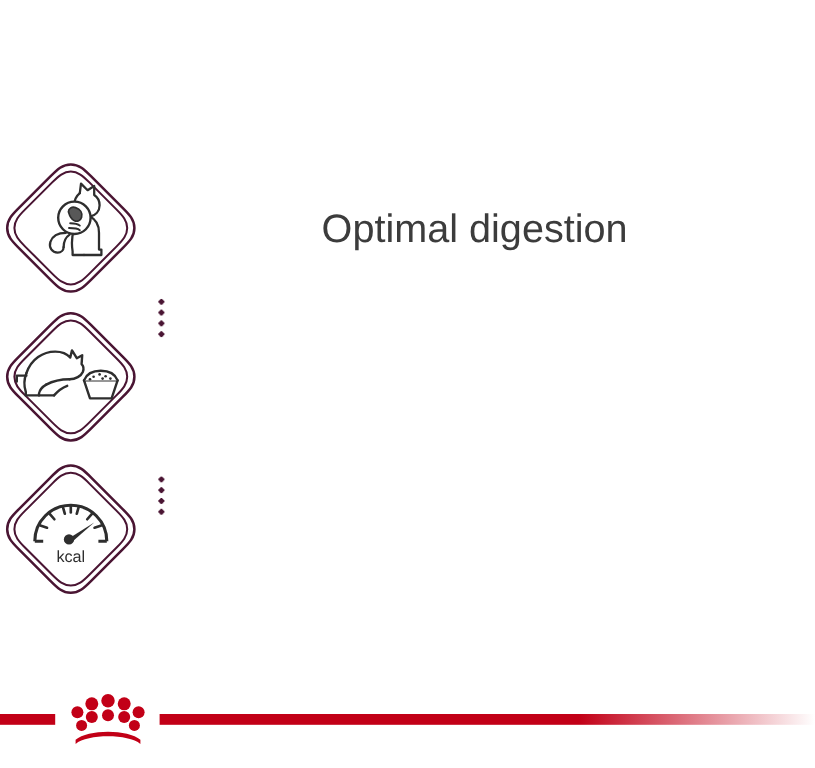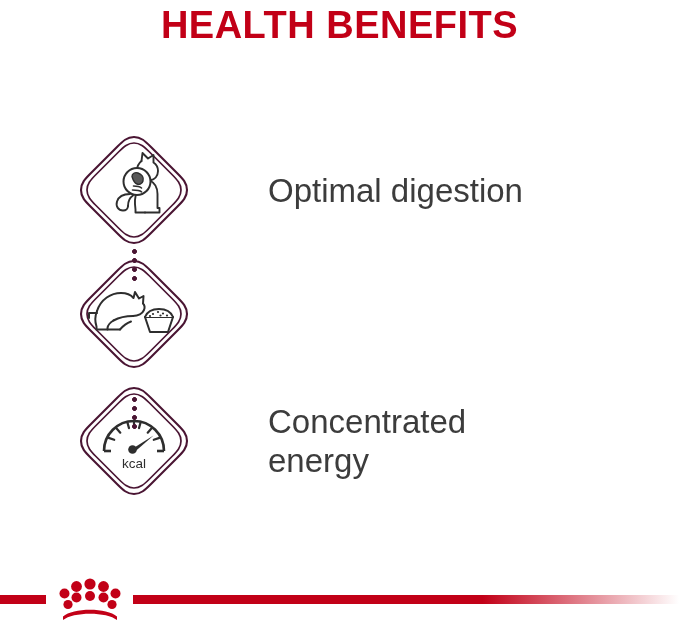--- a/index.html
+++ b/index.html
@@ -53,21 +53,20 @@
     align-items: center;
     height: 124px;
   }
   .benefit-row.tall {
     height: 130px;
   }
 
   .icon-cell {
     width: 268px;
     display: flex;
-    justify-content: center;
     align-items: center;
     flex: 0 0 268px;
   }
   .icon-badge {
     position: relative;
     width: 118px;
     height: 118px;
   }
   .icon-badge svg {
     display: block;
@@ -142,21 +141,20 @@
     height: 48px;
   }
   .crown svg { display: block; }
 </style>
 </head>
 <body>
 
 <div id="page">
 
   <div class="title-block">
-    <span class="title-line">HEALTH BENEFITS</span>
   </div>
 
   <div class="benefits">
 
     <div class="benefit-row">
       <div class="icon-cell">
         <div class="icon-badge">
           <svg viewBox="0 0 118 118" xmlns="http://www.w3.org/2000/svg">
 
             <path d="M59 6 C66 6 70 10 76 16 L102 42 C108 48 112 52 112 59 C112 66 108 70 102 76 L76 102 C70 108 66 112 59 112 C52 112 48 108 42 102 L16 76 C10 70 6 66 6 59 C6 52 10 48 16 42 L42 16 C48 10 52 6 59 6 Z" fill="none" stroke="#4a1533" stroke-width="2.1"></path>
@@ -252,24 +250,20 @@
               <line x1="84.4" y1="55.9" x2="78.8" y2="57.8"></line>
             </g>
 
             <path d="M57 67 L78.5 53.5 L59.5 70" fill="#2e2e2e"></path>
             <circle cx="57.5" cy="67.5" r="4.3" fill="#2e2e2e"></circle>
 
             <text x="59" y="86" text-anchor="middle" font-family="Liberation Sans, sans-serif" font-size="13.5" fill="#2e2e2e">kcal</text>
           </svg>
         </div>
       </div>
-      <div class="label-cell">
-        <div class="benefit-label">Concentrated</div>
-        <div class="benefit-label">energy</div>
-      </div>
     </div>
 
   </div>
 
   <div class="connector" id="connector-1">
     <div class="connector-dots"></div>
   </div>
   <div class="connector" id="connector-2">
     <div class="connector-dots"></div>
   </div>

